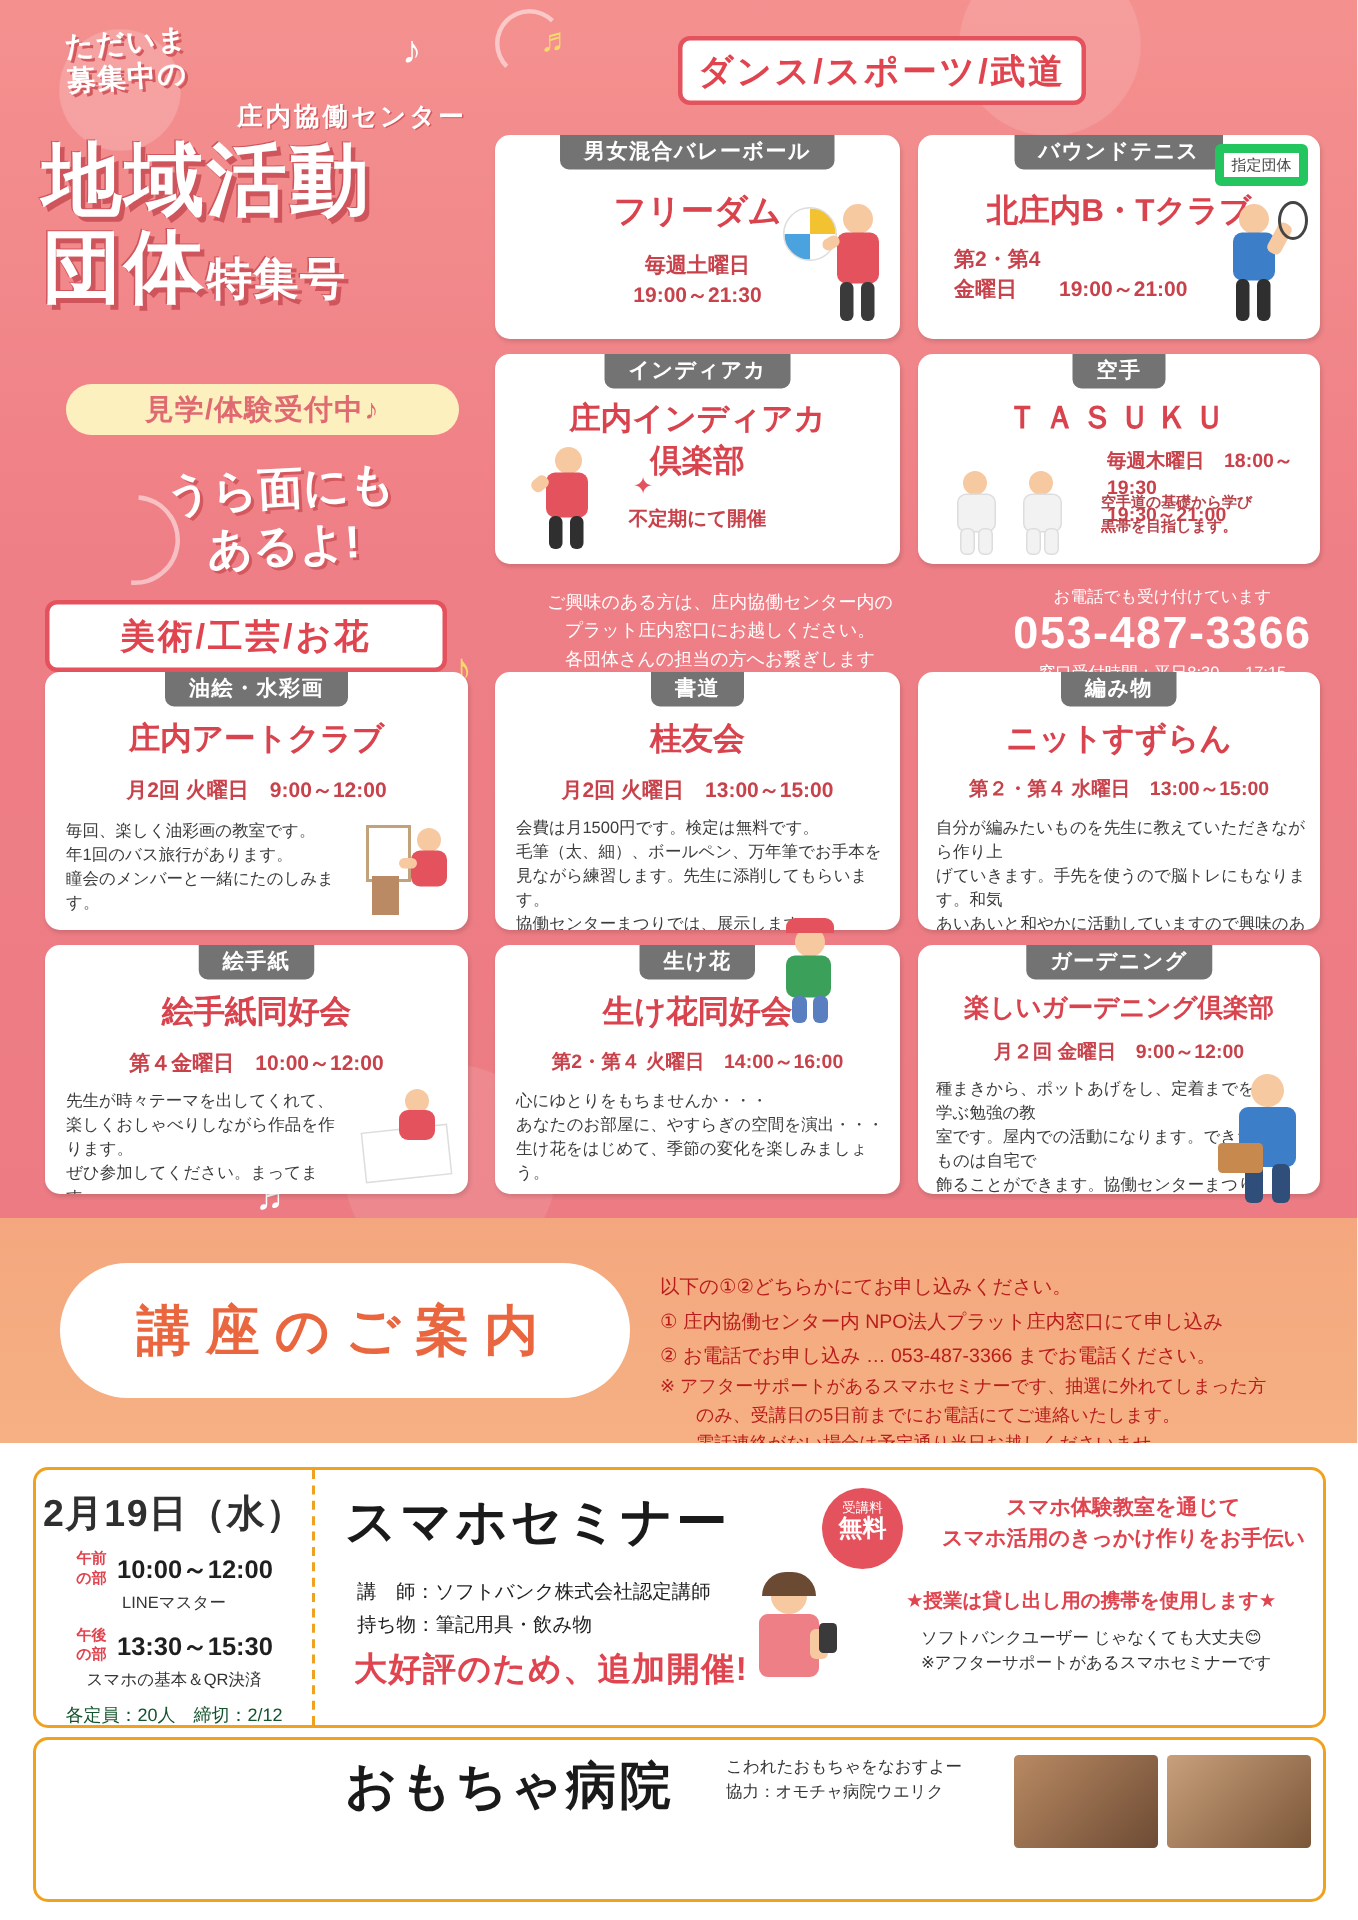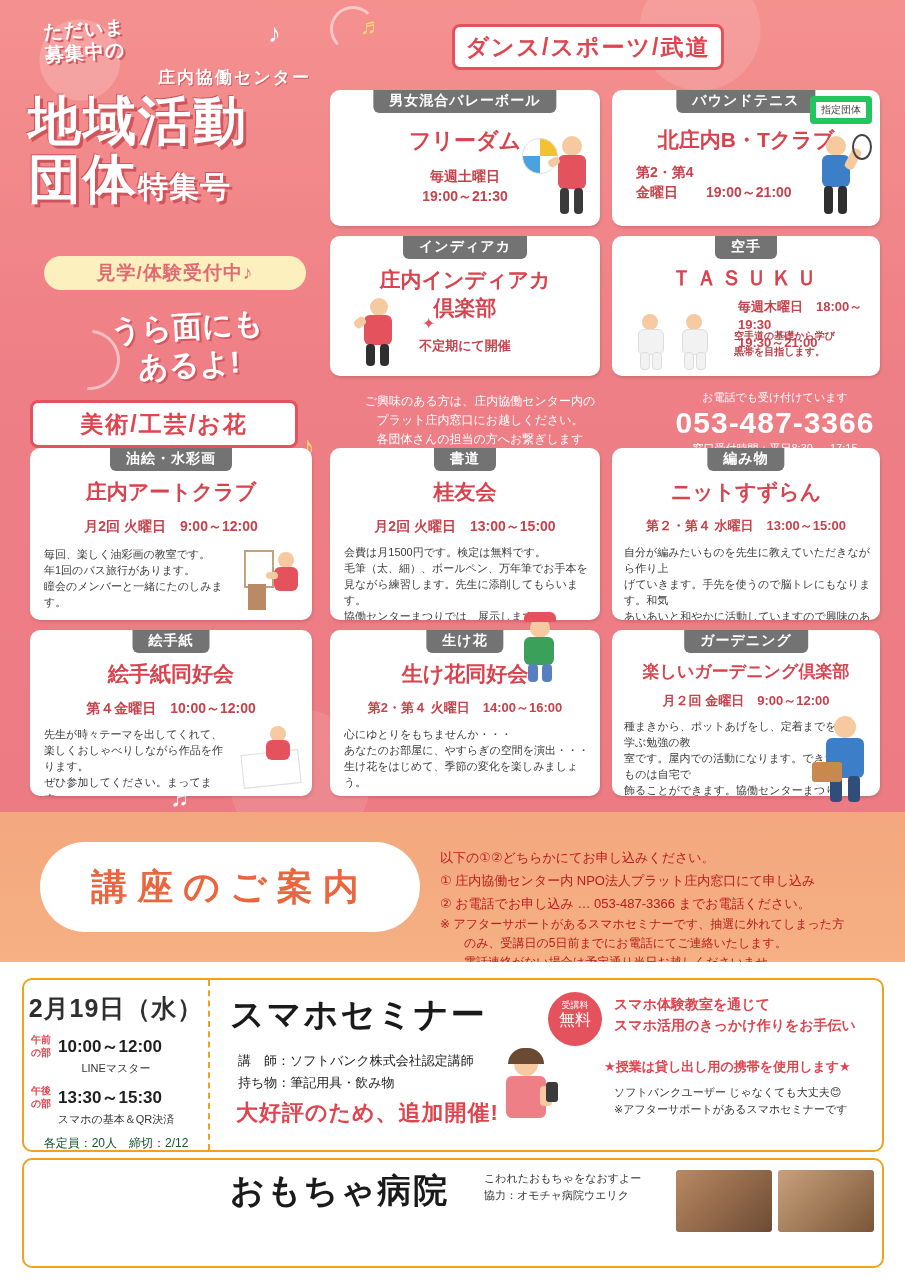--- a/index.html
+++ b/index.html
@@ -172,35 +172,35 @@
   }
   #event-smaho{left:22px;top:978px;width:858px;height:170px;}
   #event-toy{left:22px;top:1158px;width:858px;height:106px;}
   .date-col{
     position:absolute;left:0;top:0;width:186px;height:100%;
     border-right:2px dashed #f0a21f;box-sizing:border-box;
   }
   .date-main{
     text-align:center;color:#2f2f2f;font-weight:bold;font-size:25px;margin-top:12px;letter-spacing:1px;
   }
-  .date-sub-row{display:flex;align-items:center;margin-top:8px;padding-left:0;}
+  .date-sub-row{display:flex;align-items:center;margin-top:8px;padding-left:20px;}
   .date-sub-tag{color:#e0444f;font-size:10px;line-height:13px;width:34px;text-align:center;font-weight:bold;}
   .date-sub-time{color:#1f1f1f;font-weight:bold;font-size:17px;}
   .date-note{text-align:center;color:#333;font-size:11px;margin-top:2px;}
   .date-foot{text-align:center;color:#14532d;font-size:12px;margin-top:8px;}
 
   .event-title{
     position:absolute;left:206px;top:12px;color:#1a1a1a;font-weight:bold;font-size:34px;letter-spacing:2px;
   }
   .free-badge{
     position:absolute;left:524px;top:12px;width:54px;height:54px;border-radius:27px;
     background:#e4535d;color:#fff;text-align:center;
   }
   .free-badge .fb1{font-size:9px;margin-top:8px;line-height:11px;}
-  .free-badge .fb2{font-size:16px;font-weight:normal;line-height:18px;}
+  .free-badge .fb2{font-size:16px;font-weight:bold;line-height:18px;}
   .pink-copy{
     position:absolute;left:590px;top:14px;width:270px;color:#e0444f;font-weight:bold;
     font-size:14px;line-height:21px;
   }
   .meta{
     position:absolute;left:214px;top:70px;color:#222;font-size:13px;line-height:22px;
   }
   .red-big{
     position:absolute;left:212px;top:118px;color:#e0444f;font-weight:bold;font-size:22px;letter-spacing:1px;
   }
@@ -464,21 +464,21 @@
         <div class="date-sub-time">13:30～15:30</div>
       </div>
       <div class="date-note">スマホの基本＆QR決済</div>
       <div class="date-foot">各定員：20人　締切：2/12</div>
     </div>
     <div class="event-title">スマホセミナー</div>
     <div class="free-badge">
       <div class="fb1">受講料</div>
       <div class="fb2">無料</div>
     </div>
-    <div class="pink-copy" style="white-space:pre-line;">スマホ体験教室を通じて
+    <div class="pink-copy" style="white-space:pre-line;text-align:center;">スマホ体験教室を通じて
 スマホ活用のきっかけ作りをお手伝い</div>
     <div class="meta">
       <div>講　師：ソフトバンク株式会社認定講師</div>
       <div>持ち物：筆記用具・飲み物</div>
     </div>
     <div class="red-big">大好評のため、追加開催!</div>
     <div class="star-line">★授業は貸し出し用の携帯を使用します★</div>
     <div class="sub-line">
       <div>ソフトバンクユーザー じゃなくても大丈夫😊</div>
       <div>※アフターサポートがあるスマホセミナーです</div>

